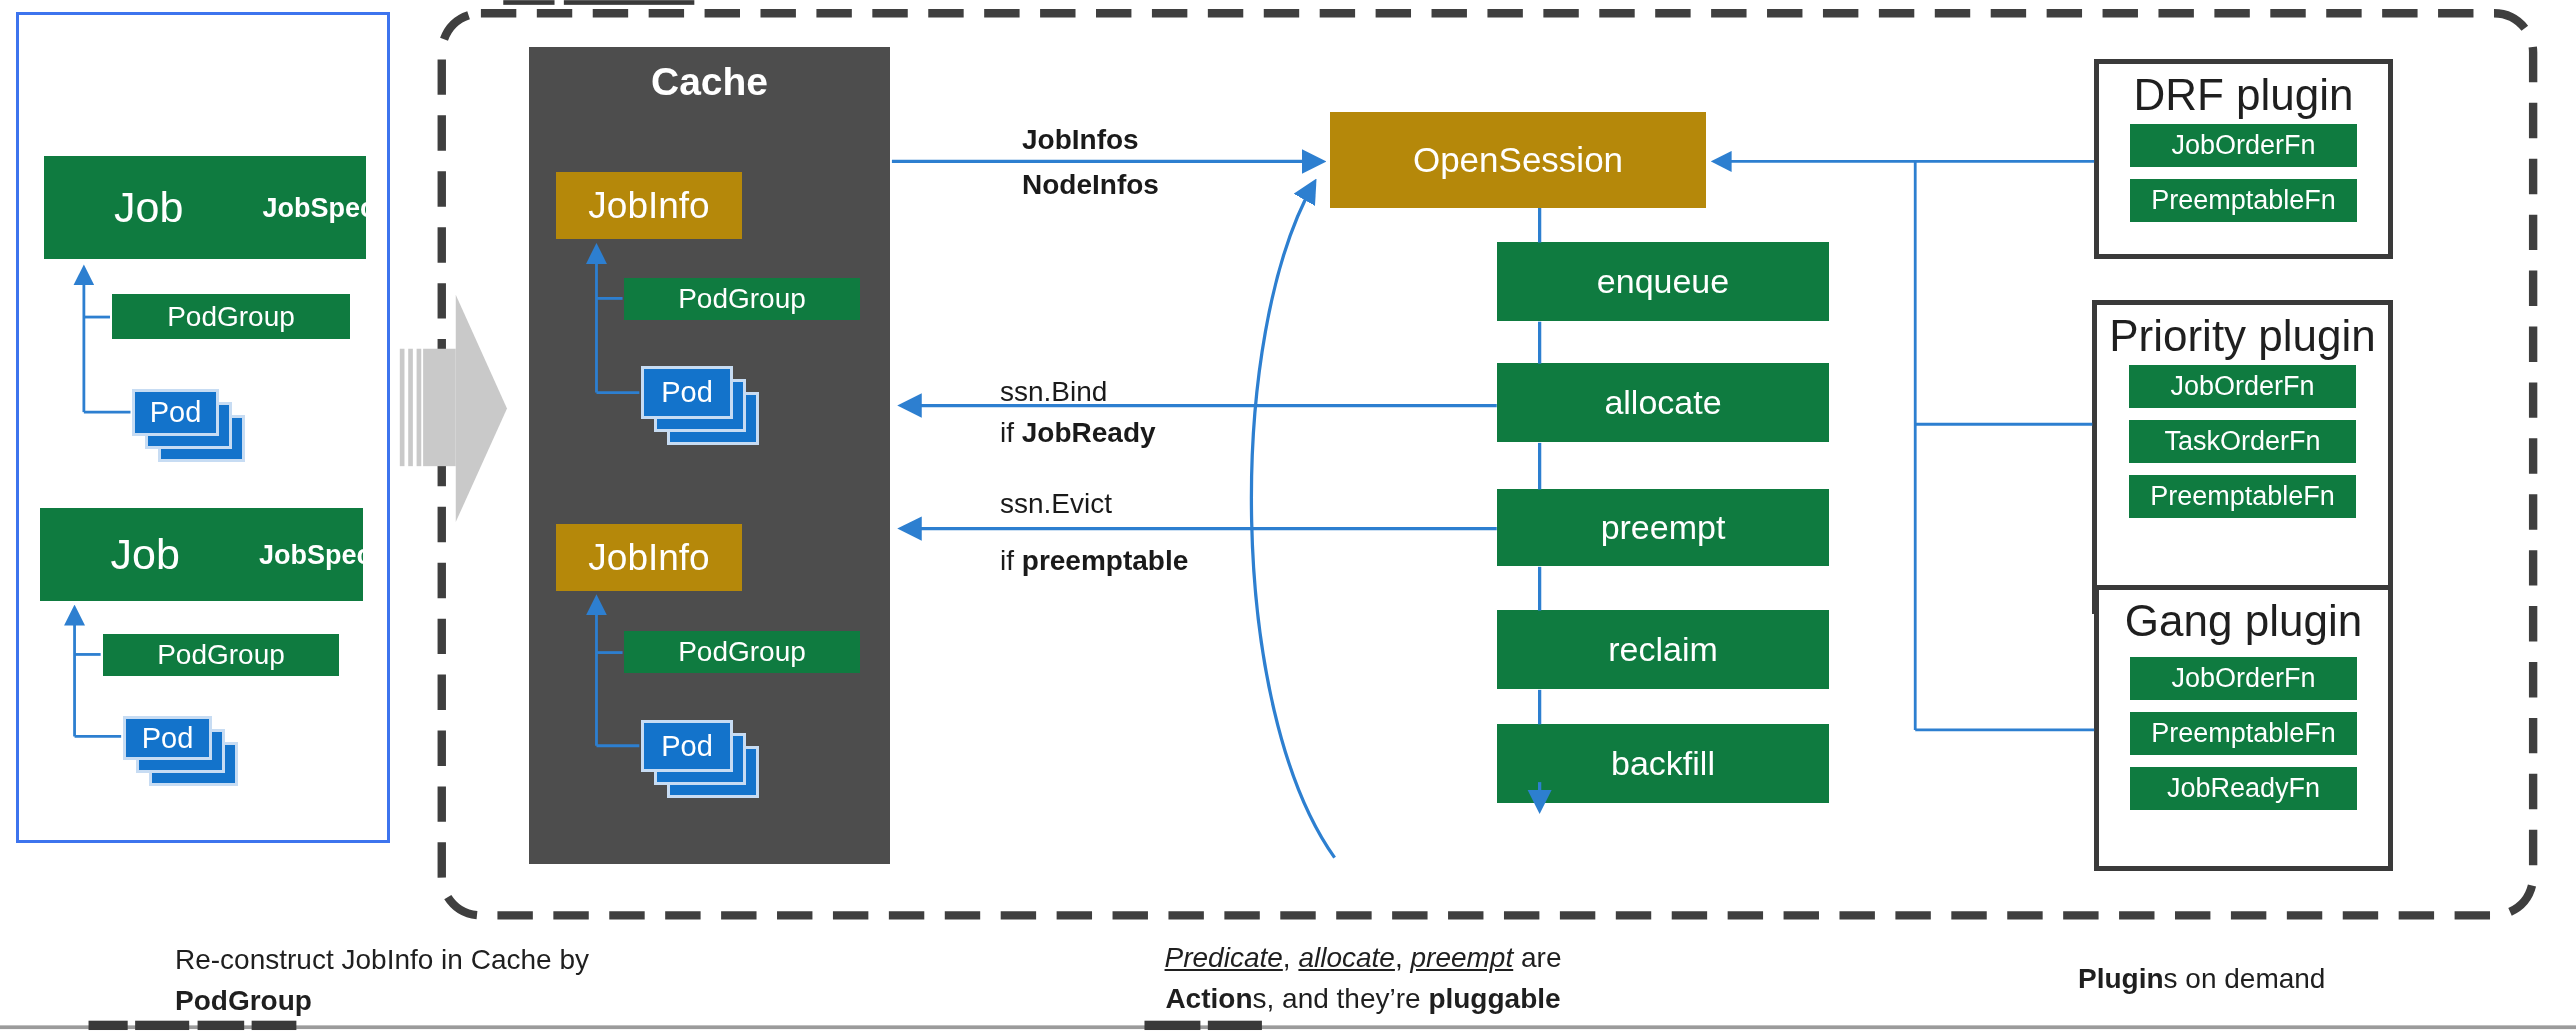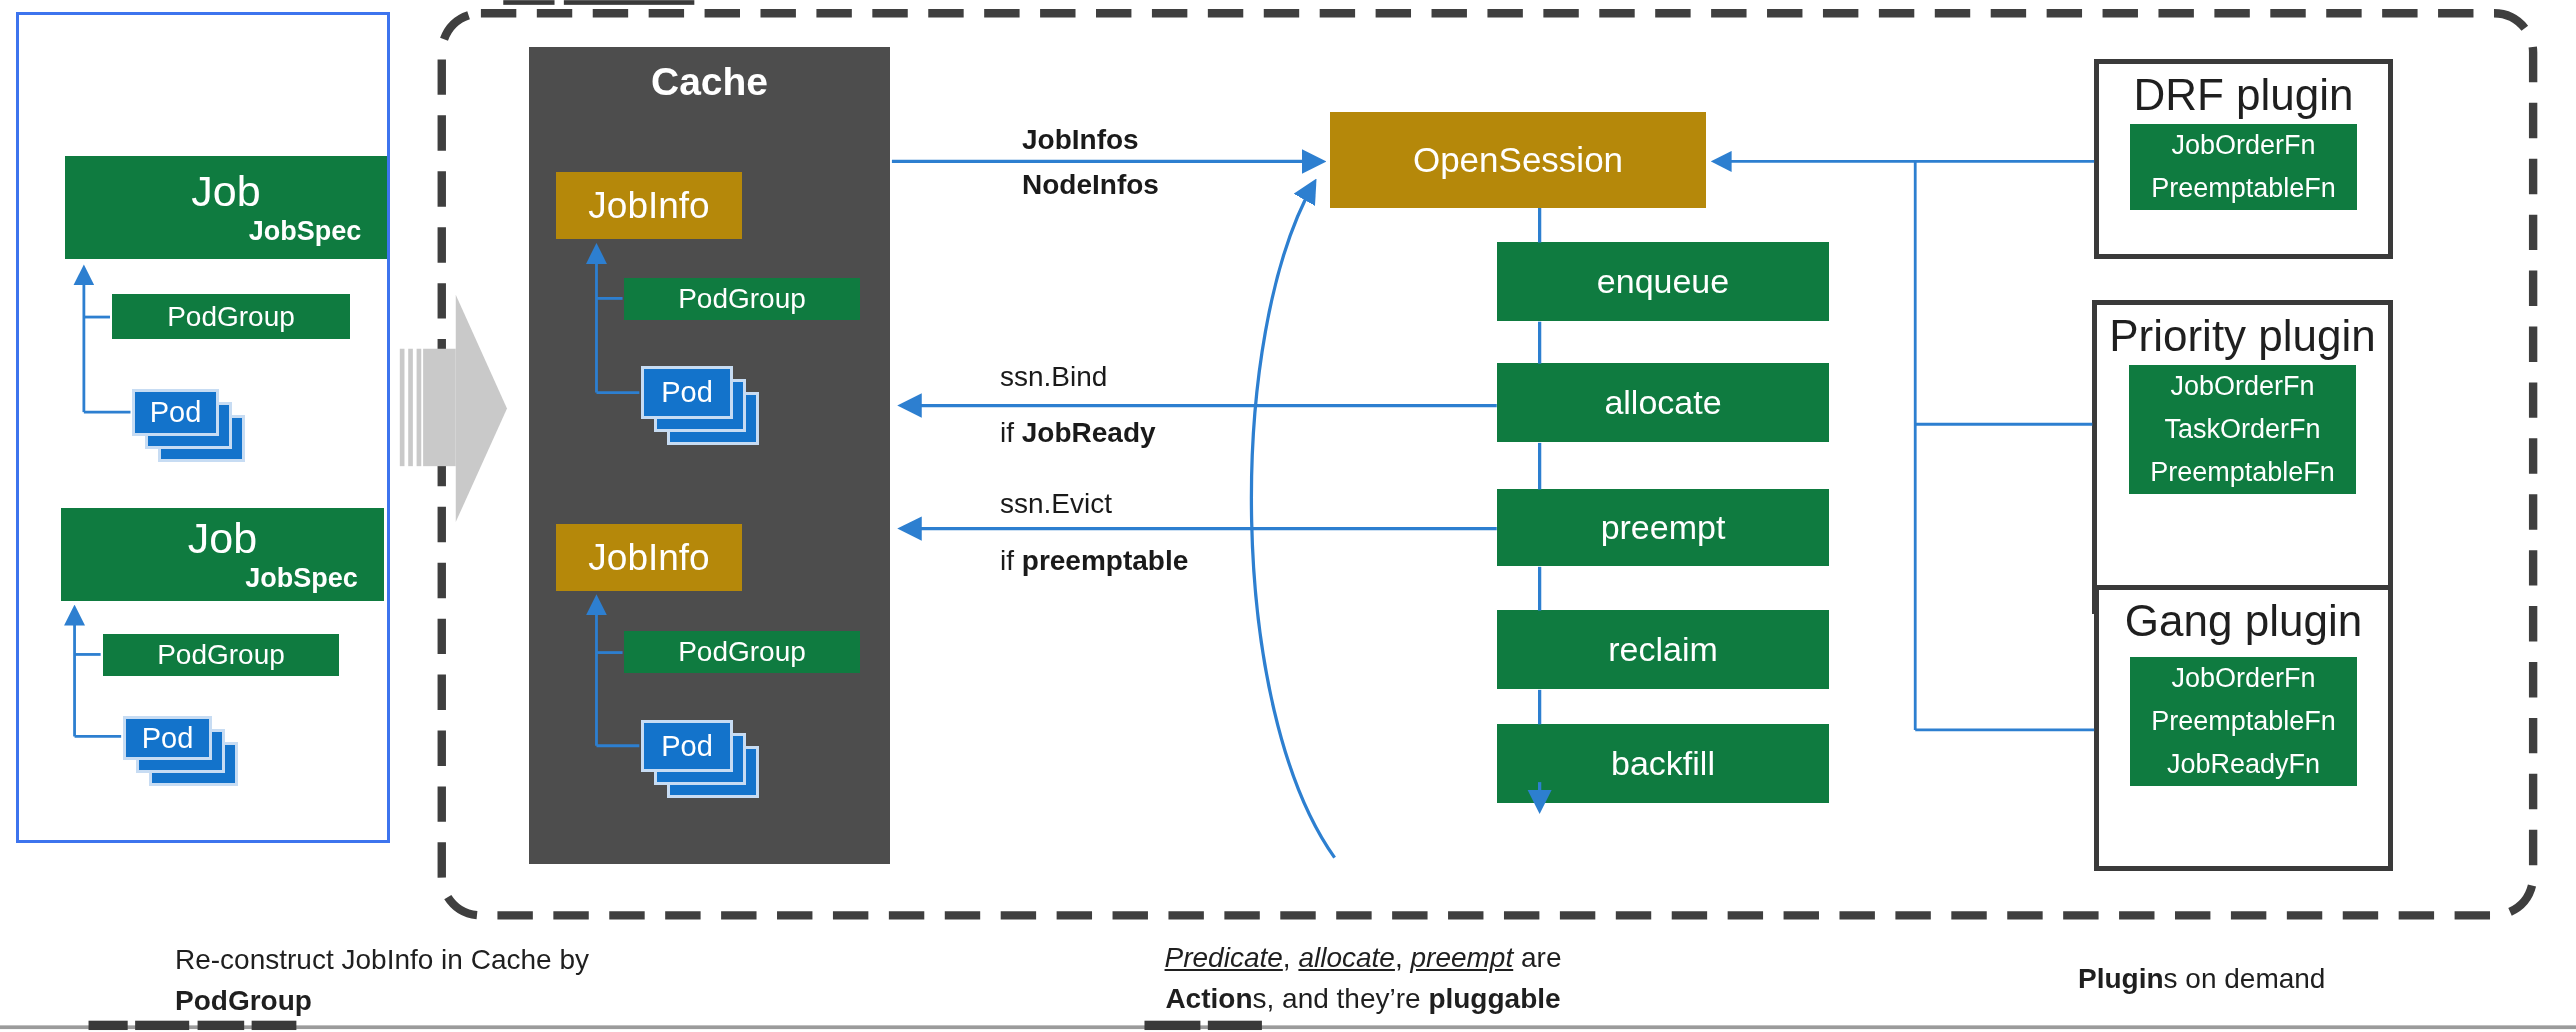--- a/index.html
+++ b/index.html
@@ -4,37 +4,37 @@
 <style>
   html,body{margin:0;padding:0;background:#fff;}
   #canvas{position:relative;width:2576px;height:1033px;background:#fff;overflow:hidden;
           font-family:"Liberation Sans", sans-serif;}
   .abs{position:absolute;}
   .box{position:absolute;display:flex;align-items:center;justify-content:center;
        color:#fff;text-align:center;}
   .green{background:#0f7b40;}
   .gold{background:#b5880a;}
   .cachebg{background:#4d4d4d;}
-  .jobbox{flex-direction:column;justify-content:center;margin-left:21px;}
+  .jobbox{flex-direction:row;justify-content:center;}
   .job-title{font-size:43px;line-height:47px;}
   .job-spec{font-size:27px;font-weight:bold;line-height:32px;align-self:center;transform:translateX(79px);}
   .cache-title{position:absolute;left:0;width:100%;top:13px;text-align:center;color:#fff;
                font-size:39px;font-weight:bold;}
   .jobinfo{font-size:37px;}
   .pg{font-size:28px;}
   .sess{font-size:35px;}
   .action{font-size:34px;}
   .podstack{position:absolute;}
   .podcard{position:absolute;background:#1373cb;border:3.7px solid #c7dcf3;box-sizing:border-box;}
   .podfront{display:flex;align-items:center;justify-content:center;color:#fff;font-size:29px;}
   .plugin{position:absolute;background:#fff;border:5.6px solid #3a3a3a;box-sizing:border-box;
           display:flex;flex-direction:column;align-items:center;}
   .plugin-title{font-size:44px;color:#1f1f1f;margin-top:9.3px;line-height:43px;}
   .pill{width:227px;height:43px;background:#0f7b40;color:#fff;font-size:27px;
-        display:flex;align-items:center;justify-content:center;}
+        display:flex;align-items:center;justify-content:center;margin-top:12px;}
   .edgelabel{position:absolute;font-size:28px;color:#1a1a1a;white-space:nowrap;}
   .bold{font-weight:bold;}
   .itun{font-style:italic;text-decoration:underline;}
   .caption{position:absolute;font-size:28px;color:#1f1f1f;line-height:41px;}
   svg.overlay{position:absolute;left:0;top:0;z-index:9;pointer-events:none;}
   .panelborder{position:absolute;border:3.7px solid #3d74ee;box-sizing:border-box;background:transparent;}
 </style>
 </head>
 <body>
 
@@ -121,21 +121,21 @@
     <span>reclaim</span>
   </div>
   <div class="box green action" style="left:1497px;top:724px;width:332px;height:79px;">
     <span>backfill</span>
   </div>
 
 
   <div class="edgelabel bold" style="left:1022px;top:124px;">JobInfos</div>
   <div class="edgelabel bold" style="left:1022px;top:169px;">NodeInfos</div>
 
-  <div class="edgelabel" style="left:1000px;top:361px;">ssn.Bind</div>
+  <div class="edgelabel" style="left:1000px;top:376px;">ssn.Bind</div>
   <div class="edgelabel" style="left:1000px;top:417px;"><span>if </span><span class="bold">JobReady</span></div>
 
   <div class="edgelabel" style="left:1000px;top:488px;">ssn.Evict</div>
   <div class="edgelabel" style="left:1000px;top:545px;"><span>if </span><span class="bold">preemptable</span></div>
 
   <div class="plugin" style="left:2094px;top:59px;width:299px;height:200px;">
     <div class="plugin-title">DRF plugin</div>
     <div class="pill" style="margin-top:7.5px;">
       <span>JobOrderFn</span>
       </div>

